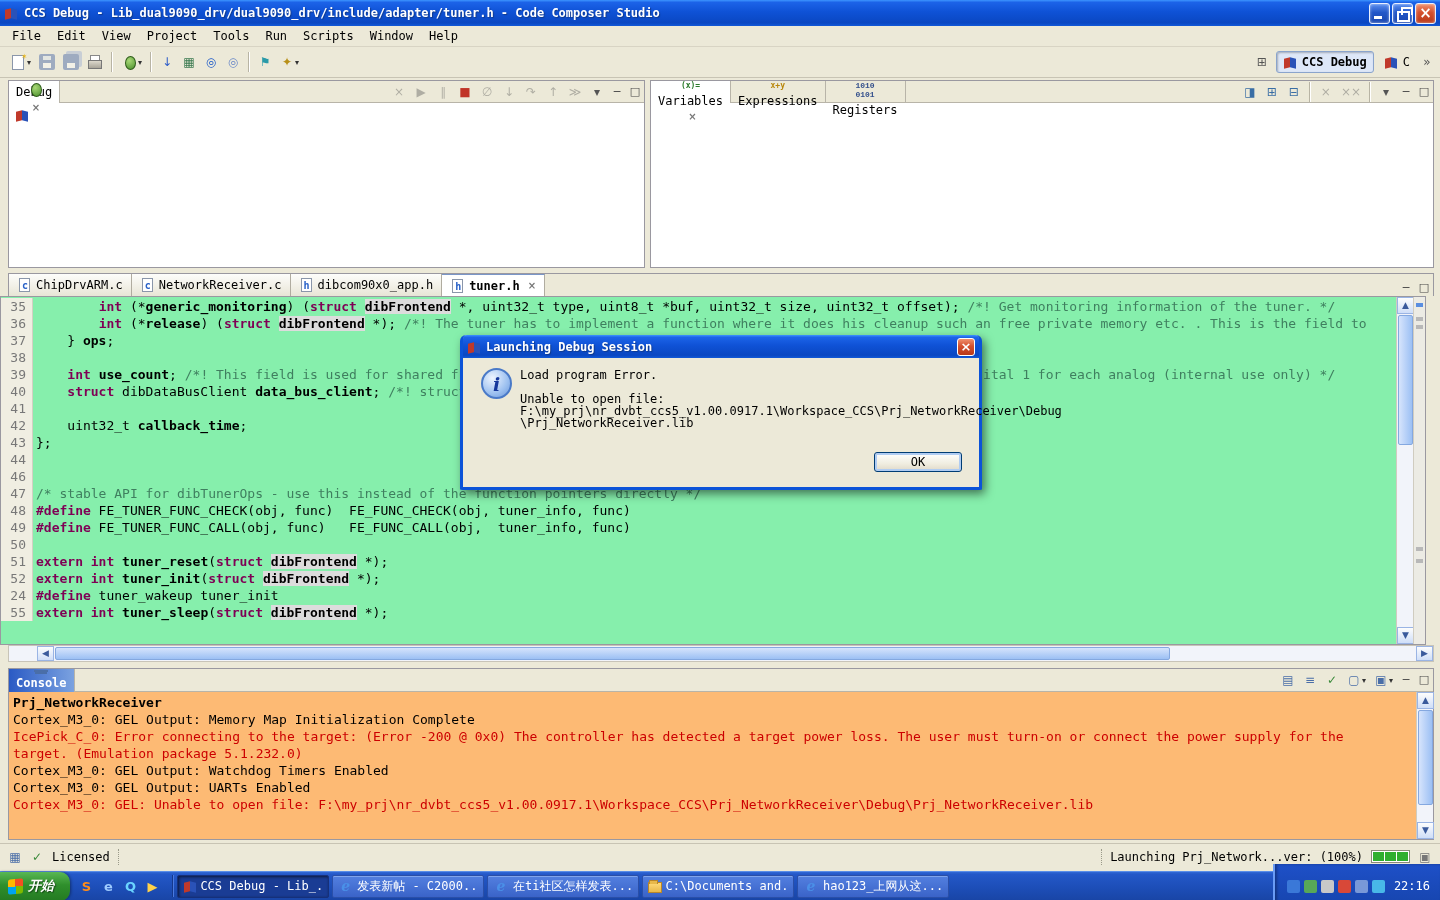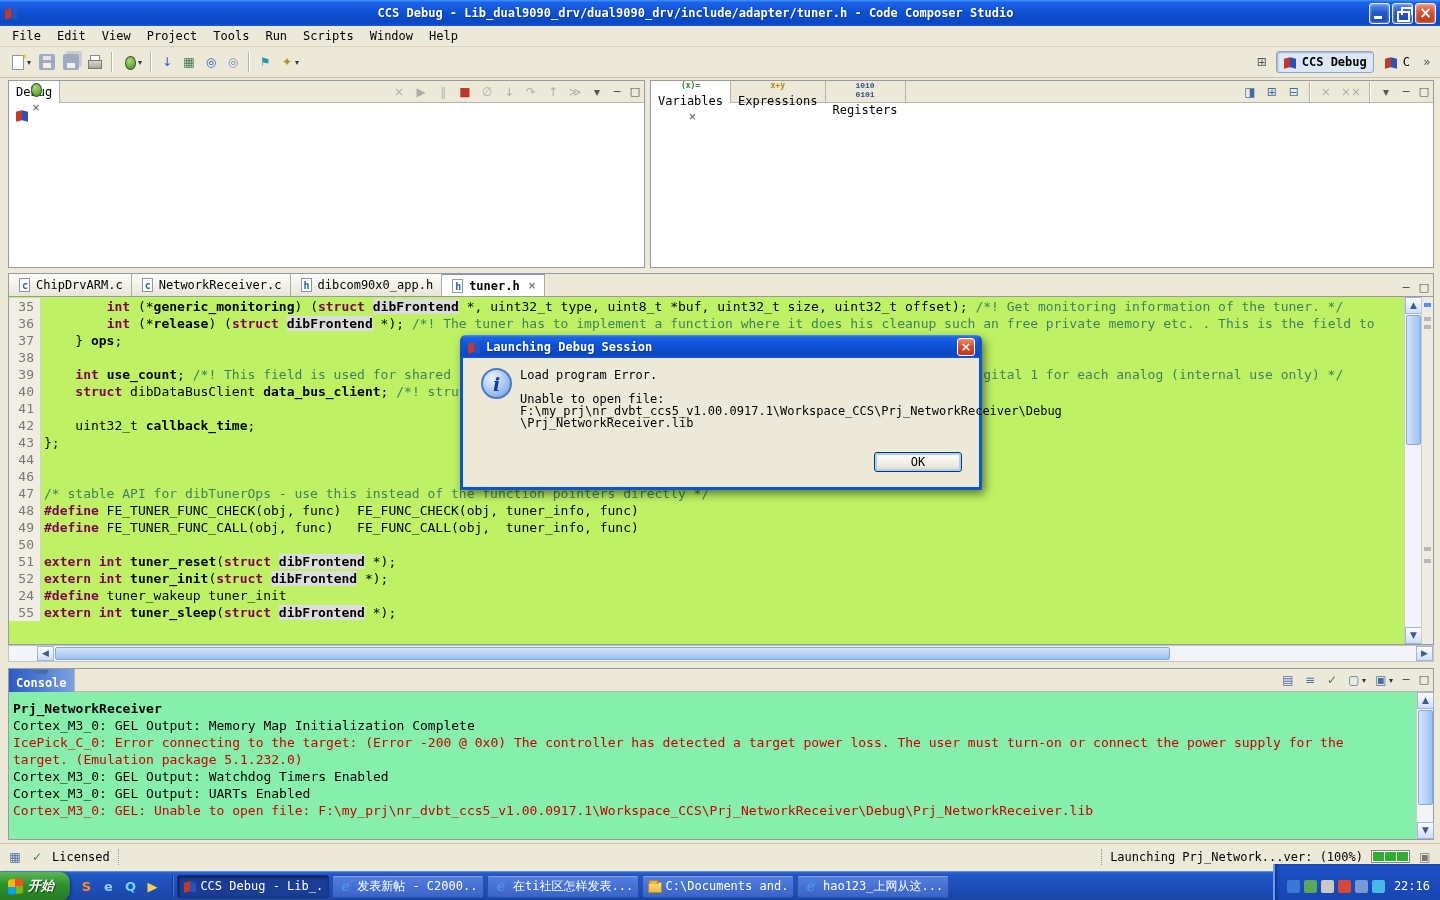--- a/index.html
+++ b/index.html
@@ -5,21 +5,21 @@
   * { margin:0; padding:0; box-sizing:border-box; }
   html,body { width:1440px; height:900px; overflow:hidden; }
   body { font-family:"DejaVu Sans Mono",monospace; font-size:12px; color:#000; background:#ECE9D8; position:relative; }
   #screen { position:absolute; inset:0; }
 
   
   #titlebar { position:absolute; left:0; top:0; width:1440px; height:26px;
     background:linear-gradient(#3d95ff 0%,#1c63e8 9%,#0f52d6 45%,#0a47c2 88%,#1259d8 100%);
     display:flex; align-items:center; padding:0 4px; }
   #titlebar .title { color:#fff; font-weight:bold; font-size:12px; margin-left:5px; flex:1;
-    text-shadow:1px 1px 1px #103a8c; white-space:nowrap; overflow:hidden;text-align:center; }
+    text-shadow:1px 1px 1px #103a8c; white-space:nowrap; overflow:hidden; }
   .winbtn { position:relative; width:21px; height:21px; margin-left:2px; border-radius:3px;
     border:1px solid #e8f0ff; background:linear-gradient(#5a8ef0,#2357c8 45%,#1a47b0);
     box-shadow:inset 0 0 3px rgba(255,255,255,.6); }
   .winbtn.min::before { content:""; position:absolute; left:4px; bottom:4px; width:8px; height:3px; background:#fff; }
   .winbtn.restore::before { content:""; position:absolute; left:4px; top:7px; width:9px; height:7px; border:2px solid #fff; background:transparent; }
   .winbtn.restore::after { content:""; position:absolute; left:8px; top:3px; width:8px; height:6px; border:2px solid #fff; border-bottom:none; }
   .winbtn.close { background:linear-gradient(#f0906e,#d4502e 45%,#b83818); }
   .winbtn.close::before { content:"×"; position:absolute; left:0; top:0; width:100%; text-align:center;
     color:#fff; font:bold 15px/19px "DejaVu Sans",sans-serif; }
 
@@ -80,21 +80,21 @@
   #debug-panel { left:8px; top:80px; width:637px; height:188px; }
   #vars-panel { left:650px; top:80px; width:784px; height:188px; }
   .tree-row { display:flex; align-items:center; gap:5px; padding:5px 4px 0 6px; white-space:nowrap; }
 
   
   #editor-tabs { position:absolute; left:8px; top:273px; width:1426px; height:23px; background:#ECE9D8;
     border:1px solid #9a98a0; border-bottom:none; display:flex; align-items:flex-end; }
   .etab { display:inline-flex; align-items:center; gap:4px; height:22px; padding:0 8px; border-right:1px solid #b0aca0;
     background:linear-gradient(#fdfdfb,#e8e5d6); white-space:nowrap; }
   .etab.active { background:#fff; font-weight:bold; border-top:1px solid #7a96c8; }
-  #editor { position:absolute; left:8px; top:296px; width:1426px; height:349px; background:#bef264;
+  #editor { position:absolute; left:0; top:296px; width:1426px; height:349px; background:#86efac;
     border:1px solid #9a98a0; overflow:hidden; }
   #code-lines { position:absolute; left:0; top:1px; right:29px; bottom:0; overflow:hidden; }
   .eline { display:flex; height:17px; white-space:pre; font:13px/17px "DejaVu Sans Mono",monospace; }
   .lnum { flex:0 0 32px; text-align:right; padding-right:6px; color:#787878; background:#f0eee2; border-right:1px solid #d4d0c4; }
   .lcode { flex:1; padding-left:3px; overflow:hidden; }
   .cur .lcode { background:#bfd7f2; }
   .sk { color:#7F0055; font-weight:bold; }
   .sc { color:#3F7F5F; }
   .so { background:#dcdcdc; font-weight:bold; }
   .sb { font-weight:bold; }
@@ -110,21 +110,21 @@
   .omark { position:absolute; left:2px; width:7px; height:4px; background:#b8b8b8; }
   .omark.blue { background:#5a8ee0; }
   #hscroll { position:absolute; left:8px; top:645px; width:1426px; height:17px; background:#f2f4fa; border:1px solid #c8c4b8; }
   .harr { position:absolute; top:0; width:17px; height:15px; background:linear-gradient(#fdfdfd,#cfdef8);
     border:1px solid #9ab4e4; color:#3a5a9c; font:9px/13px "DejaVu Sans",sans-serif; text-align:center; }
   #hthumb { position:absolute; top:1px; height:13px; left:46px; width:1115px;
     background:linear-gradient(#d6e4fc,#9cc0f4); border:1px solid #84a8e0; border-radius:2px; }
 
   
   #console-panel { left:8px; top:668px; width:1426px; height:172px; }
-  #console-body { position:absolute; left:0; top:23px; right:17px; bottom:0; background:#86efac; overflow:hidden; padding:8px 4px; }
+  #console-body { position:absolute; left:0; top:23px; right:17px; bottom:0; background:#fdba74; overflow:hidden; padding:2px 4px; }
   .cline { font:13px/17px "DejaVu Sans Mono",monospace; white-space:pre; }
   .cline.err { color:#CC0000; }
   .cline.bold { font-weight:bold; }
   #console-scroll { position:absolute; right:0; top:23px; bottom:0; width:17px; background:#f2f4fa; border-left:1px solid #d0ccc0; }
 
   
   #statusbar { position:absolute; left:0; top:843px; width:1440px; height:26px; background:#ECE9D8;
     border-top:1px solid #c8c4b4; display:flex; align-items:center; padding:0 8px; gap:8px; }
   .sb-sep { width:1px; height:16px; border-left:1px dotted #9a9a8a; }
   #progress-leds { display:flex; gap:1px; border:1px solid #8a8a7a; background:#fff; padding:1px; height:13px; }

